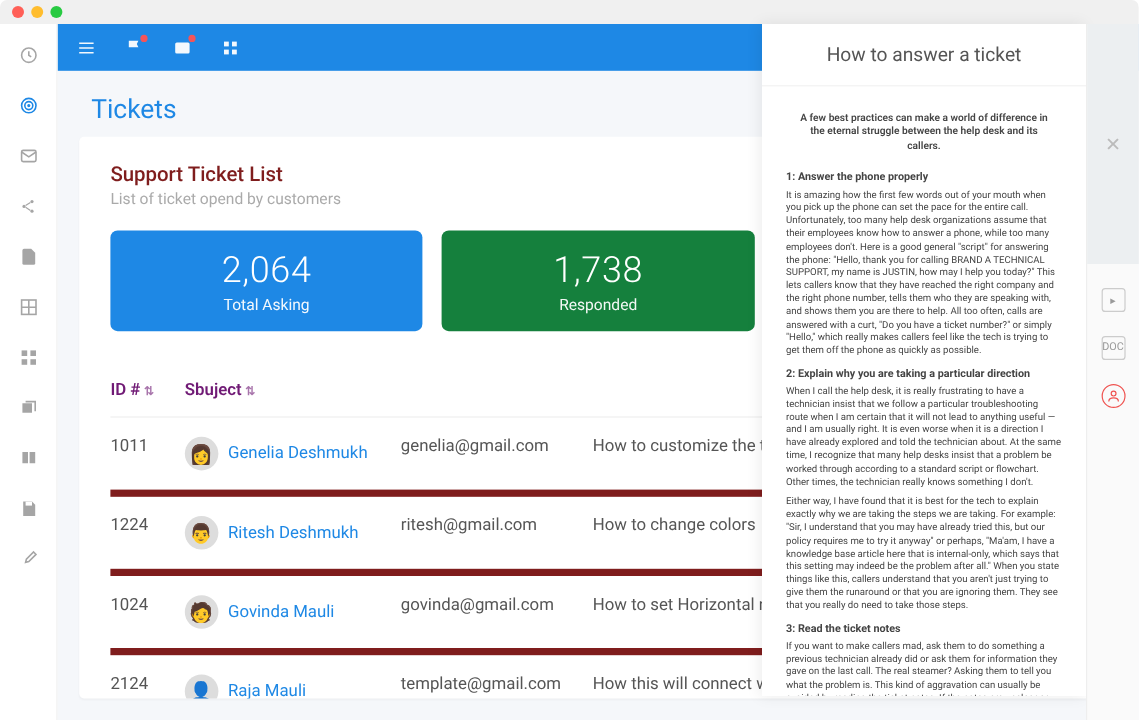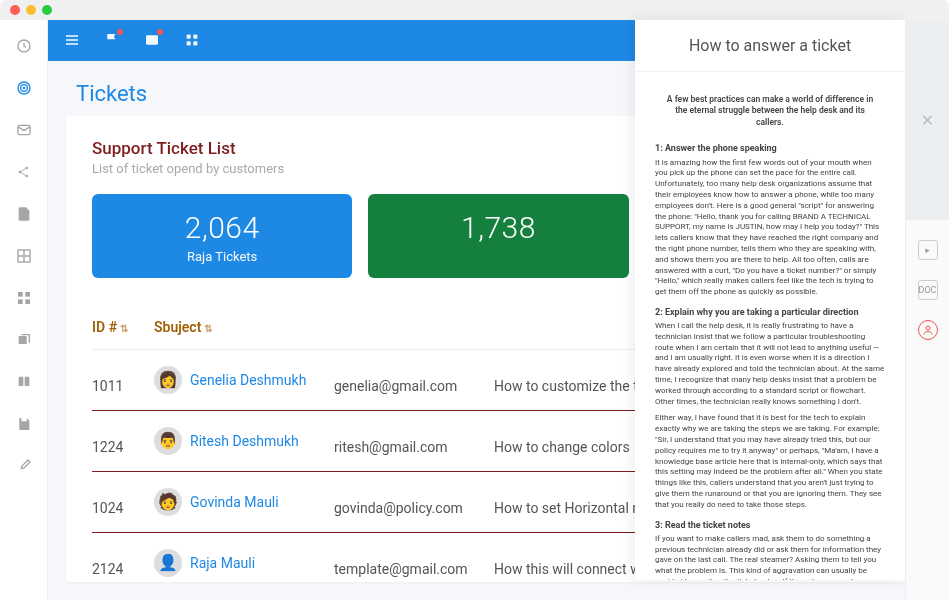--- a/index.html
+++ b/index.html
@@ -34,28 +34,28 @@
 
 .stats { display: flex; gap: 16px; margin-bottom: 33px; }
 .stat { flex: 1; border-radius: 6px; color: #fff; text-align: center; padding: 16px 4px 14px; }
 .stat.blue { background: #1e88e5; }
 .stat.teal { background: #15803d; }
 .stat.red { background: #ef5350; }
 .stat .num { font-size: 30px; font-weight: 300; letter-spacing: 0.5px; }
 .stat .lbl { font-size: 13px; margin-top: 4px; opacity: 0.95; }
 
 .tbl { width: 100%; }
-.thead { display: flex; padding: 8px 0 14px; border-bottom: 1px solid #eee; font-weight: 600; font-size: 14px; color: #a16207; }
+.thead { display: flex; padding: 8px 0 14px; border-bottom: 1px solid #eee; font-weight: 600; font-size: 14px; color: #701a75; }
 .col-id { width: 62px; }
 .col-by { width: 180px; }
 .col-email { width: 160px; }
 .col-subj { flex: 1; }
 .sort-ic { font-size: 10px; margin-left: 3px; opacity: 0.6; }
 
-.trow { display: flex; align-items: flex-end; padding: 16px 0; border-bottom: 1px solid #7f1d1d; font-size: 14px; color: #555; }
+.trow { display: flex; align-items: flex-start; padding: 16px 0; border-bottom: 6px solid #7f1d1d; font-size: 14px; color: #555; }
 .trow .col-by { display: flex; align-items: center; gap: 8px; color: #1e88e5; }
 .avatar { width: 28px; height: 28px; border-radius: 50%; background: #ddd; display:flex; align-items:center; justify-content:center; font-size:16px; }
 
 
 .article-panel { position: absolute; top: 20px; right: 44px; width: 270px; height: 560px; background: #fff; box-shadow: -2px 0 12px rgba(0,0,0,0.08); display: flex; flex-direction: column; }
 .article-title { text-align: center; padding: 16px 10px; font-size: 16px; color: #555; font-weight: 400; border-bottom: 1px solid #f2f2f2; }
 .article-body { padding: 14px 20px; flex: 1; overflow: hidden; font-size: 8px; color: #444; line-height: 1.35; }
 .article-body .intro { text-align: center; font-weight: 600; margin: 8px 10px 14px; font-size: 8.5px; }
 .article-body h4 { font-size: 9px; font-weight: 700; margin: 8px 0 3px; }
 .article-body p { margin-bottom: 6px; }
@@ -179,24 +179,25 @@
 
     <div class="page-title">Tickets</div>
 
     <div class="content">
       <div class="list-title">Support Ticket List</div>
       <div class="list-sub">List of ticket opend by customers</div>
 
       <div class="stats">
         <div class="stat blue">
           <div class="num">2,064</div>
-          <div class="lbl">Raja Tickets</div>
+          <div class="lbl">Total Asking</div>
         </div>
         <div class="stat teal">
           <div class="num">1,738</div>
+          <div class="lbl">Responded</div>
         </div>
         <div class="stat red">
           <div class="num">1100</div>
           <div class="lbl">Resolve</div>
         </div>
       </div>
 
       <div class="tbl">
         <div class="thead">
           <div class="col-id"><span>ID #</span><span class="sort-ic">⇅</span></div>
@@ -220,21 +221,21 @@
               </div>
               <div class="col-email">ritesh@gmail.com</div>
               <div class="col-subj">How to change colors</div>
             </div>
             <div class="trow">
               <div class="col-id">1024</div>
               <div class="col-by">
                 <span class="avatar">🧑</span>
                 <span>Govinda Mauli</span>
               </div>
-              <div class="col-email">govinda@policy.com</div>
+              <div class="col-email">govinda@gmail.com</div>
               <div class="col-subj">How to set Horizontal nav</div>
             </div>
             <div class="trow">
               <div class="col-id">2124</div>
               <div class="col-by">
                 <span class="avatar">👤</span>
                 <span>Raja Mauli</span>
               </div>
               <div class="col-email">template@gmail.com</div>
               <div class="col-subj">How this will connect with bahub</div>
@@ -242,21 +243,21 @@
           </div>
       </div>
     </div>
   </div>
 </div>
 
 <div class="article-panel">
   <div class="article-title">How to answer a ticket</div>
   <div class="article-body">
     <p class="intro">A few best practices can make a world of difference in the eternal struggle between the help desk and its callers.</p>
-    <h4>1: Answer the phone speaking</h4>
+    <h4>1: Answer the phone properly</h4>
     <p>It is amazing how the first few words out of your mouth when you pick up the phone can set the pace for the entire call. Unfortunately, too many help desk organizations assume that their employees know how to answer a phone, while too many employees don't. Here is a good general "script" for answering the phone: "Hello, thank you for calling BRAND A TECHNICAL SUPPORT, my name is JUSTIN, how may I help you today?" This lets callers know that they have reached the right company and the right phone number, tells them who they are speaking with, and shows them you are there to help. All too often, calls are answered with a curt, "Do you have a ticket number?" or simply "Hello," which really makes callers feel like the tech is trying to get them off the phone as quickly as possible.</p>
     <h4>2: Explain why you are taking a particular direction</h4>
     <p>When I call the help desk, it is really frustrating to have a technician insist that we follow a particular troubleshooting route when I am certain that it will not lead to anything useful — and I am usually right. It is even worse when it is a direction I have already explored and told the technician about. At the same time, I recognize that many help desks insist that a problem be worked through according to a standard script or flowchart. Other times, the technician really knows something I don't.</p>
     <p>Either way, I have found that it is best for the tech to explain exactly why we are taking the steps we are taking. For example: "Sir, I understand that you may have already tried this, but our policy requires me to try it anyway" or perhaps, "Ma'am, I have a knowledge base article here that is internal-only, which says that this setting may indeed be the problem after all." When you state things like this, callers understand that you aren't just trying to give them the runaround or that you are ignoring them. They see that you really do need to take those steps.</p>
     <h4>3: Read the ticket notes</h4>
     <p>If you want to make callers mad, ask them to do something a previous technician already did or ask them for information they gave on the last call. The real steamer? Asking them to tell you what the problem is. This kind of aggravation can usually be avoided by reading the ticket notes. If the notes are unclear or incomplete, you need to have a talk with the person who wrote them, and if that does not do the trick, you need to speak with his or her supervisor.</p>
 
   </div>
 </div>
 

